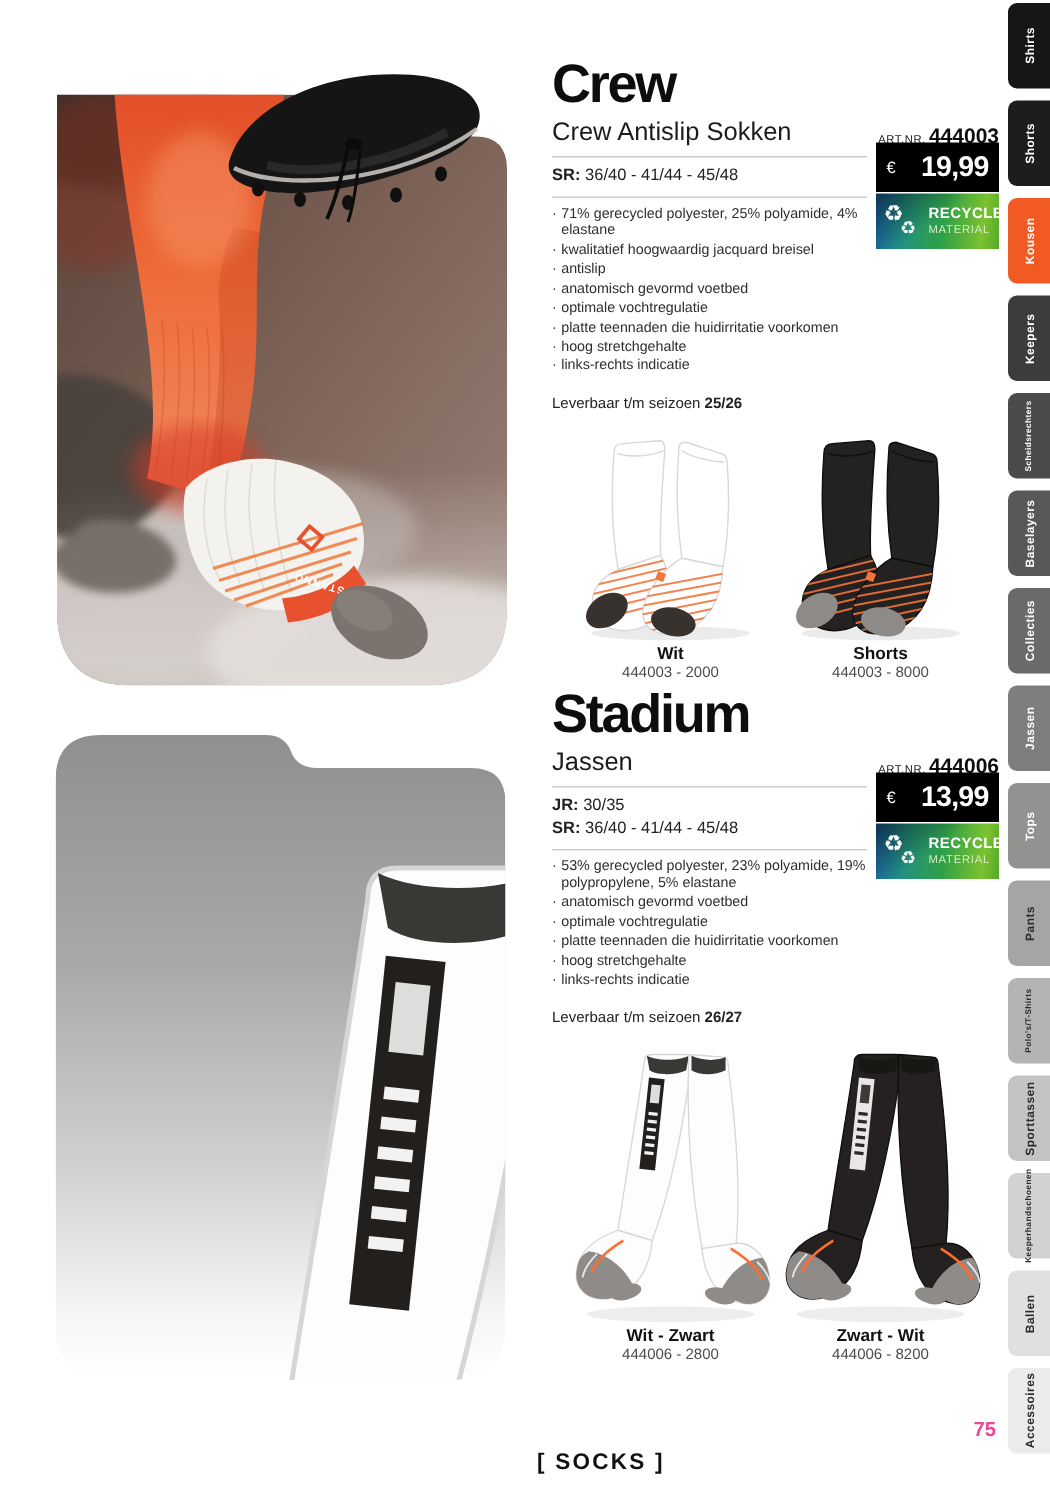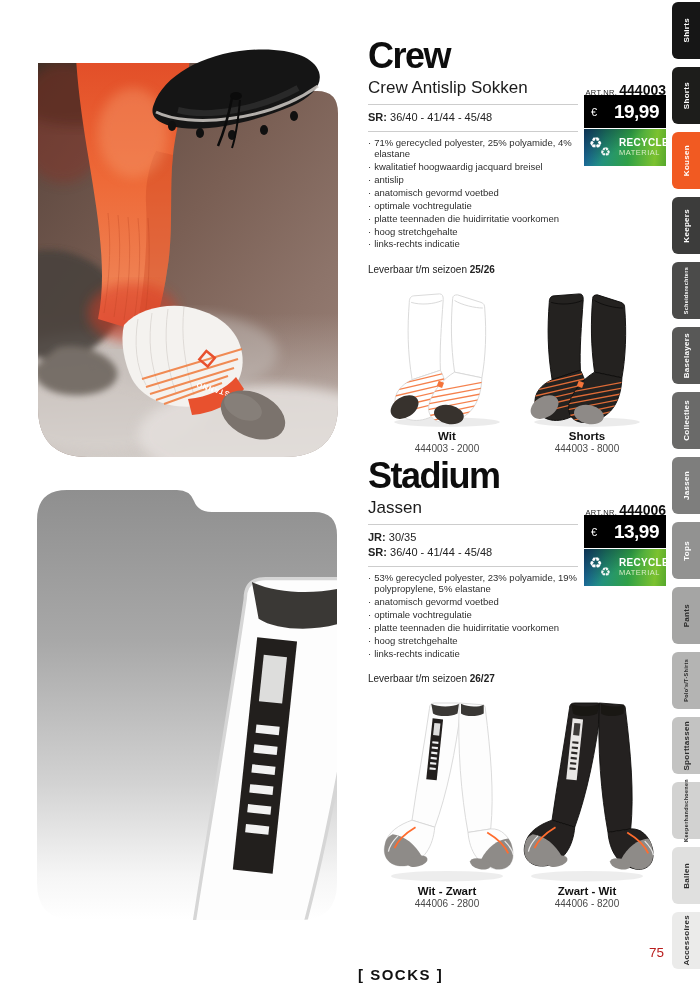--- a/index.html
+++ b/index.html
@@ -57,21 +57,21 @@
   .sock-svg{display:block;margin:0 auto;}
 
   
   .cw-move-wit   {--sock-main:#ffffff;--sock-edge:#d8d8d8;--sock-heel:#37322d;--sock-stripe:#f4743a;}
   .cw-move-zwart {--sock-main:#242220;--sock-edge:#0f0e0d;--sock-heel:#8e8a87;--sock-stripe:#f4743a;}
   .cw-stad-wit   {--sock-main:#fdfdfd;--sock-edge:#d6d6d6;--sock-heel:#8e8b88;--sock-logo:#221f1d;--sock-logo-dash:#f2f2f2;--sock-accent:#ff6c2e;}
   .cw-stad-zwart {--sock-main:#242120;--sock-edge:#0f0e0d;--sock-heel:#8e8b88;--sock-logo:#e9e7e5;--sock-logo-dash:#2a2725;--sock-accent:#ff6c2e;}
 
   
   .footer-tag{position:absolute;left:358px;top:966px;font-size:15px;font-weight:700;letter-spacing:1.5px;color:#111;}
-  .page-num{position:absolute;right:36px;top:945px;font-size:13.5px;font-weight:400;color:#b91c1c;}
+  .page-num{position:absolute;right:36px;top:945px;font-size:13.5px;font-weight:700;color:#ec4899;}
 
   
   .sidebar{position:absolute;right:0;top:2px;width:28px;display:flex;flex-direction:column;gap:8px;}
   .side-tab{height:57px;border-radius:6px 0 0 6px;display:flex;align-items:center;justify-content:center;cursor:pointer;}
   .side-tab span{writing-mode:vertical-rl;transform:rotate(180deg);font-size:8px;font-weight:700;
                  letter-spacing:.3px;white-space:nowrap;}
 
   .hidden-defs{position:absolute;width:0;height:0;overflow:hidden;}
 </style>
 </head>

